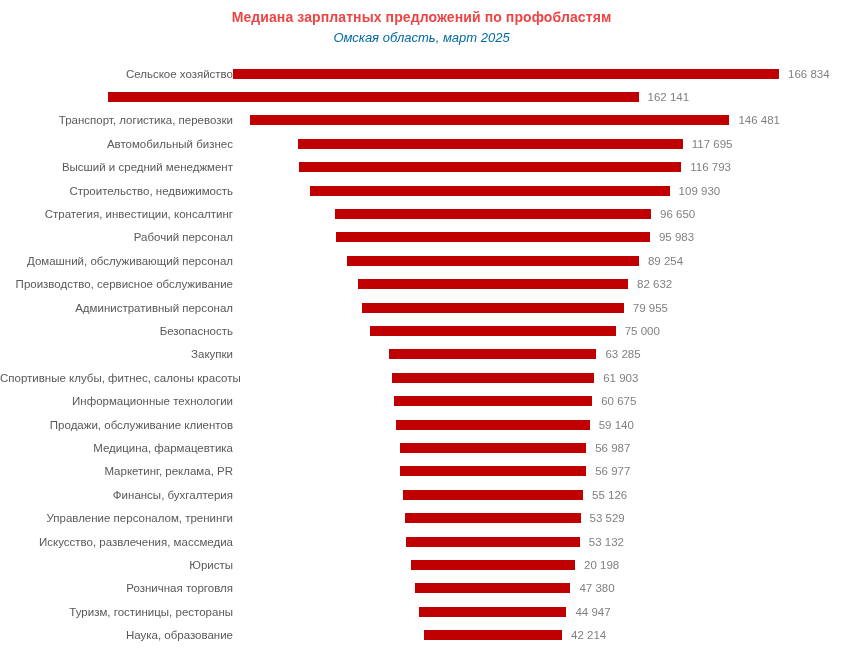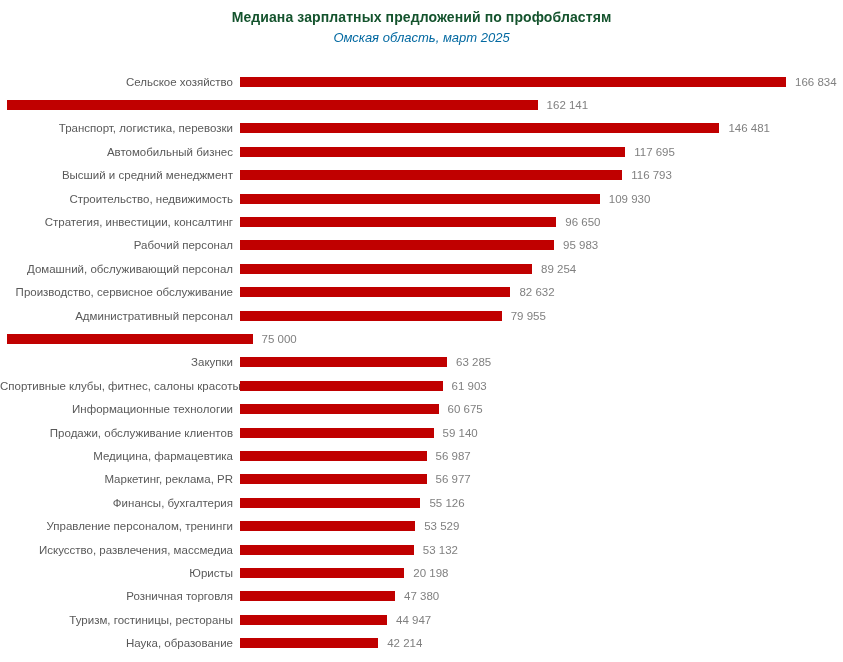--- a/index.html
+++ b/index.html
@@ -5,42 +5,42 @@
   * { margin: 0; padding: 0; box-sizing: border-box; }
   html, body {
     width: 843px; height: 662px;
     background: #ffffff;
     font-family: "Liberation Sans", "DejaVu Sans", sans-serif;
     overflow: hidden;
   }
   .chart-wrap { width: 843px; height: 662px; position: relative; }
   .chart-header { text-align: center; padding-top: 9px; }
   .chart-title {
-    font-size: 14px; font-weight: 700; color: #14532d;
+    font-size: 14px; font-weight: 700; color: #ef4444;
     letter-spacing: 0.1px;
   }
   .chart-subtitle {
     font-size: 13px; font-style: italic; color: #0369a1;
     margin-top: 5px;
   }
-  .rows { position: absolute; left: 0; top: 70px; width: 797px; }
+  .rows { position: absolute; left: 0; top: 62px; width: 797px; }
   .row {
     display: flex; align-items: center;
     height: 23.4px; width: 100%;
   }
   .cat-label {
     width: 233px; flex: 0 0 233px;
     text-align: right;
     font-size: 11.5px; color: #595959;
     padding-right: 0;
     white-space: nowrap;
   }
   .bar-zone {
     flex: 1; display: flex; align-items: center;
-    padding-left: 7px;
+    justify-content: center;
   }
   .bar {
     height: 10px; background: #c00000;
     flex: 0 0 auto;
   }
   .val-label {
     font-size: 11.5px; color: #808080;
     margin-left: 9px; white-space: nowrap;
   }
 </style>
@@ -123,20 +123,21 @@
         </div>
       </div>
       <div class="row">
         <div class="cat-label">Административный персонал</div>
         <div class="bar-zone">
           <div class="bar" style="width: 261.7px; background: rgb(192, 0, 0);"></div>
           <div class="val-label">79 955</div>
         </div>
       </div>
       <div class="row">
+        <div class="cat-label">Безопасность</div>
         <div class="bar-zone">
           <div class="bar" style="width: 245.5px; background: rgb(192, 0, 0);"></div>
           <div class="val-label">75 000</div>
         </div>
       </div>
       <div class="row">
         <div class="cat-label">Закупки</div>
         <div class="bar-zone">
           <div class="bar" style="width: 207.1px; background: rgb(192, 0, 0);"></div>
           <div class="val-label">63 285</div>

